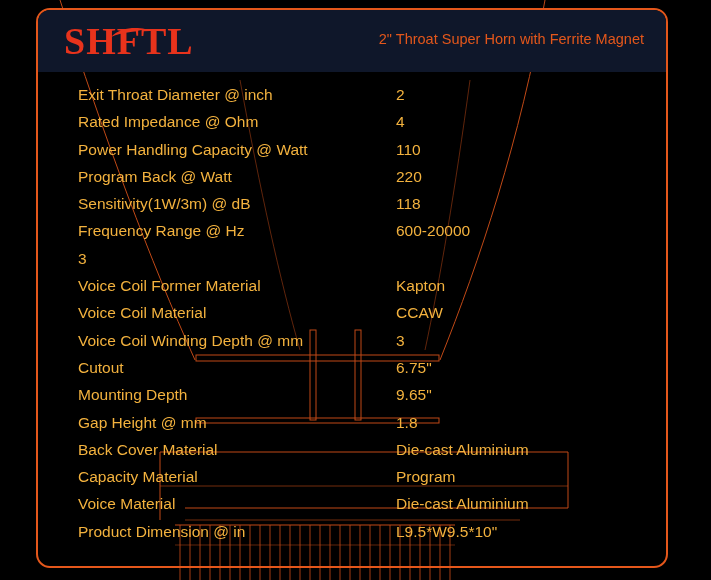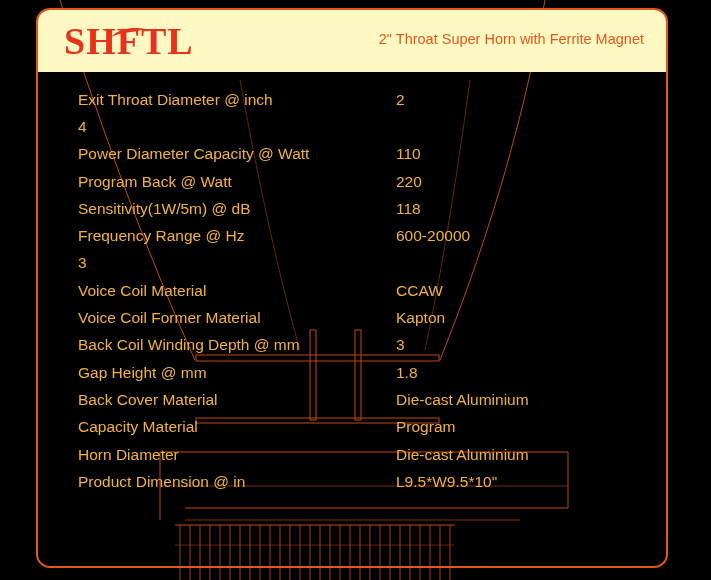--- a/index.html
+++ b/index.html
@@ -44,21 +44,21 @@
     pointer-events: none;
   }
 
   
   .header {
     position: absolute;
     left: 38px;
     top: 10px;
     width: 628px;
     height: 62px;
-    background: #fef9c3;
+    background: #0f172a;
     border-top-left-radius: 12px;
     border-top-right-radius: 12px;
     box-sizing: border-box;
     z-index: 3;
     display: flex;
     align-items: center;
   }
   .logo {
     position: absolute;
     left: 26px;
@@ -90,21 +90,21 @@
   
   .spec-table {
     position: absolute;
     left: 78px;
     top: 86px;
     width: 570px;
     z-index: 5;
   }
   .spec-row {
     display: flex;
-    align-items: center;
+    align-items: flex-start;
     height: 27.3px;
   }
   .spec-label {
     width: 318px;
     color: #f3b23e;
     font-size: 15.5px;
     white-space: nowrap;
   }
   .spec-value {
     color: #f3b23e;
@@ -183,67 +183,76 @@
     </svg>
     <div class="header-title">2" Throat Super Horn with Ferrite Magnet</div>
   </div>
 
   <div class="spec-table">
     <div class="spec-row">
       <div class="spec-label">Exit Throat Diameter @ inch</div>
       <div class="spec-value">2</div>
     </div>
     <div class="spec-row">
+      <div class="spec-label">Rated Impedance @ Ohm</div>
       <div class="spec-value">4</div>
     </div>
     <div class="spec-row">
-      <div class="spec-label">Power Diameter Capacity @ Watt</div>
+      <div class="spec-label">Power Handling Capacity @ Watt</div>
       <div class="spec-value">110</div>
     </div>
     <div class="spec-row">
       <div class="spec-label">Program Back @ Watt</div>
       <div class="spec-value">220</div>
     </div>
     <div class="spec-row">
-      <div class="spec-label">Sensitivity(1W/5m) @ dB</div>
+      <div class="spec-label">Sensitivity(1W/3m) @ dB</div>
       <div class="spec-value">118</div>
     </div>
     <div class="spec-row">
       <div class="spec-label">Frequency Range  @ Hz</div>
       <div class="spec-value">600-20000</div>
     </div>
     <div class="spec-row">
       <div class="spec-value">3</div>
     </div>
     <div class="spec-row">
+      <div class="spec-label">Voice Coil Former Material</div>
+      <div class="spec-value">Kapton</div>
+    </div>
+    <div class="spec-row">
       <div class="spec-label">Voice Coil Material</div>
       <div class="spec-value">CCAW</div>
     </div>
     <div class="spec-row">
-      <div class="spec-label">Voice Coil Former Material</div>
-      <div class="spec-value">Kapton</div>
-    </div>
-    <div class="spec-row">
-      <div class="spec-label">Back Coil Winding Depth @ mm</div>
+      <div class="spec-label">Voice Coil Winding Depth @ mm</div>
       <div class="spec-value">3</div>
+    </div>
+    <div class="spec-row">
+      <div class="spec-label">Cutout</div>
+      <div class="spec-value">6.75"</div>
+    </div>
+    <div class="spec-row">
+      <div class="spec-label">Mounting Depth</div>
+      <div class="spec-value">9.65"</div>
     </div>
     <div class="spec-row">
       <div class="spec-label">Gap Height @ mm</div>
       <div class="spec-value">1.8</div>
     </div>
     <div class="spec-row">
       <div class="spec-label">Back Cover Material</div>
       <div class="spec-value">Die-cast Aluminium</div>
     </div>
     <div class="spec-row">
       <div class="spec-label">Capacity Material</div>
       <div class="spec-value">Program</div>
     </div>
     <div class="spec-row">
-      <div class="spec-label">Horn Diameter</div>
+      <div class="spec-label">Voice Material</div>
       <div class="spec-value">Die-cast Aluminium</div>
     </div>
     <div class="spec-row">
       <div class="spec-label">Product Dimension @ in</div>
       <div class="spec-value">L9.5*W9.5*10"</div>
     </div>
   </div>
 
 </div>
 

